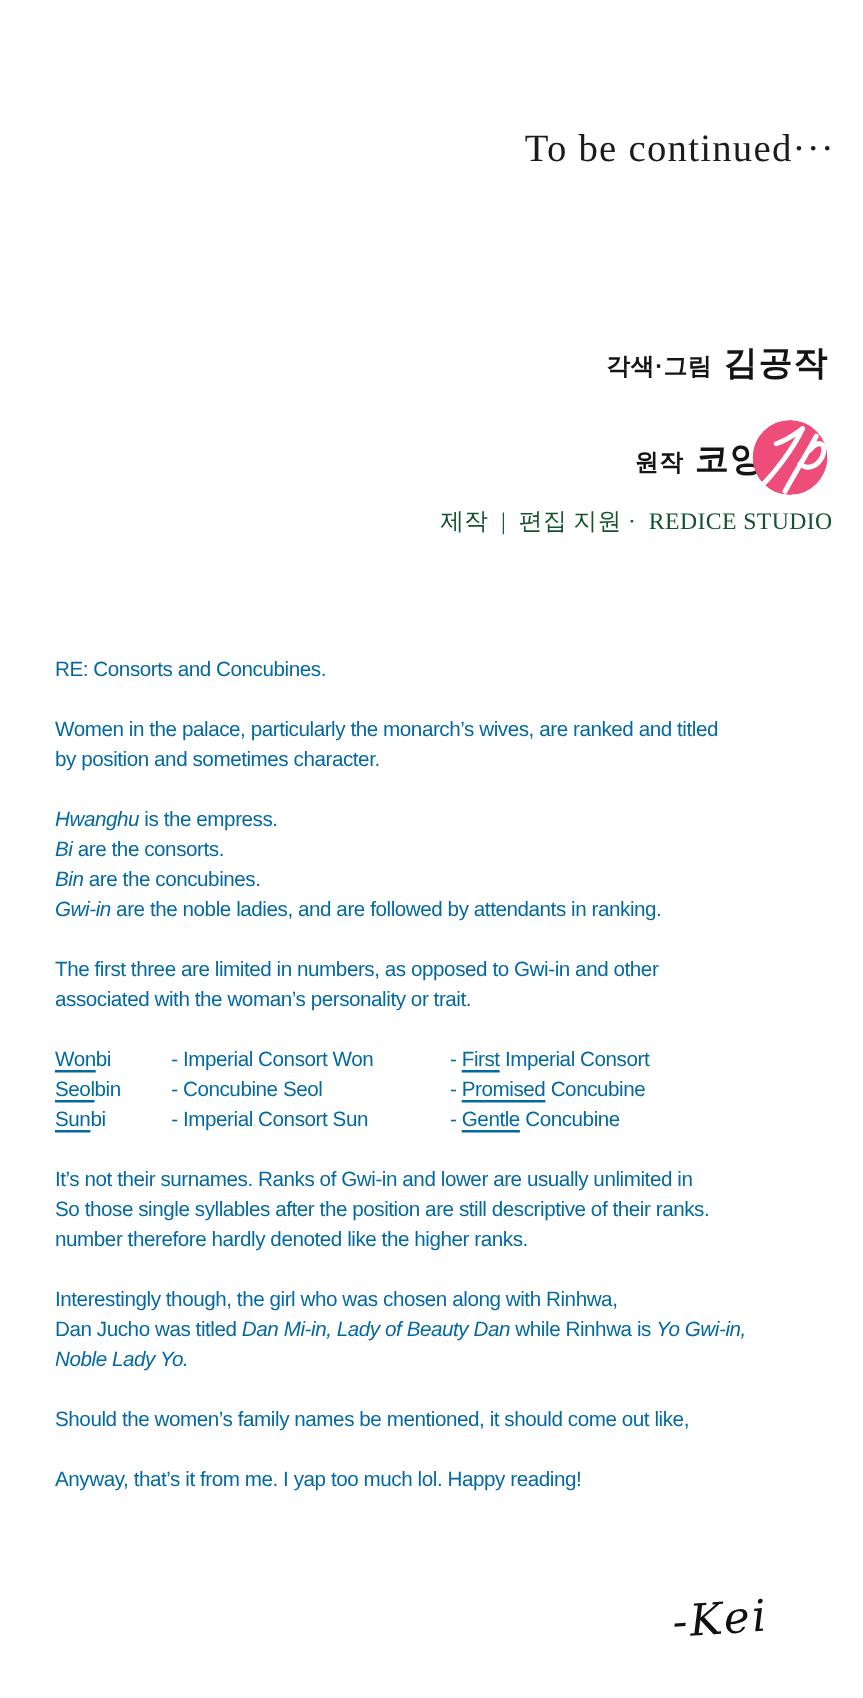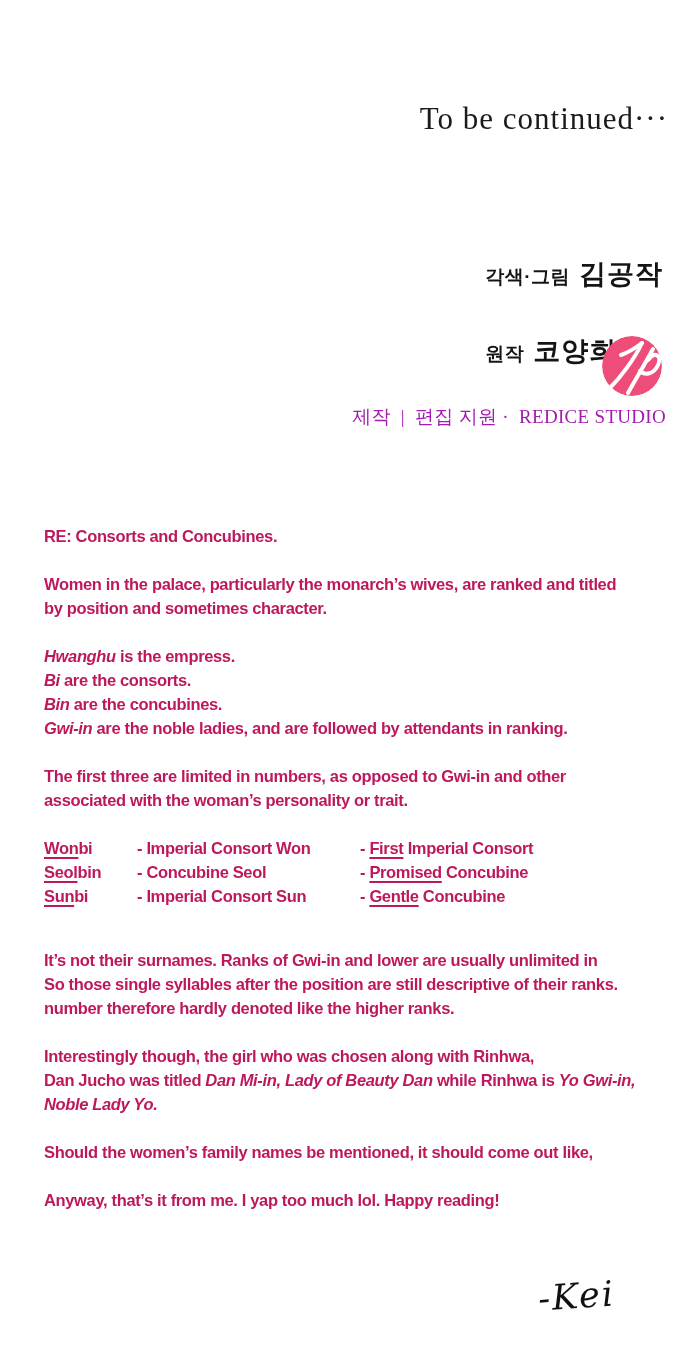--- a/index.html
+++ b/index.html
@@ -17,59 +17,58 @@
   .tbc {
     position: absolute; top: 101px; right: 22px;
     font-family: "Liberation Serif", serif;
     font-size: 31px;
     letter-spacing: 1px;
     color: #1b1b1b;
     white-space: pre;
   }
 
   
-  .credits { position: absolute; top: 238px; right: 27px; text-align: left; color: #141414; }
+  .credits { position: absolute; top: 254px; right: 27px; text-align: center; color: #141414; }
   .credit-line { white-space: pre; }
   .credit-label { font-size: 19px; font-weight: 600; letter-spacing: 0.5px; }
   .credit-name  { font-size: 27px; font-weight: 800; margin-left: 9px; letter-spacing: 1px; }
   .credit-line + .credit-line { margin-top: 5px; }
 
   
   .logo {
     position: absolute; left: 602px; top: 336px;
     width: 60px; height: 60px; border-radius: 50%;
     overflow: hidden;
   }
   .logo svg { display: block; width: 60px; height: 60px; }
 
   .production {
     position: absolute; top: 404px; right: 24px;
     font-family: "Liberation Serif", serif;
-    font-size: 19px; color: #a21caf;
+    font-size: 19px; color: #14532d;
     letter-spacing: 0.3px;
     white-space: pre;
   }
 
   
   .note {
     position: absolute; left: 44px; top: 524px; width: 640px;
     font-size: 16.5px; line-height: 24px;
     letter-spacing: -0.35px;
-    color: #be185d;
-    font-weight: bold;
+    color: #0369a1;
   }
   .para { margin: 0 0 24px 0; }
   .line { white-space: pre; }
   .seg-i { font-style: italic; }
   .seg-u {
     text-decoration: underline;
     text-decoration-thickness: 1.5px;
     text-underline-offset: 3px;
   }
-  .rank-table { margin: 0 0 40px 0; }
+  .rank-table { margin: 0 0 24px 0; }
   .trow { display: grid; grid-template-columns: 93px 223px 1fr; }
   .tcell { white-space: pre; }
 
   .signature {
     position: absolute; left: 538px; top: 1276px;
     font-family: "DejaVu Serif", serif;
     font-style: italic;
     font-size: 35px;
     letter-spacing: 2px;
     transform: rotate(-4deg);

